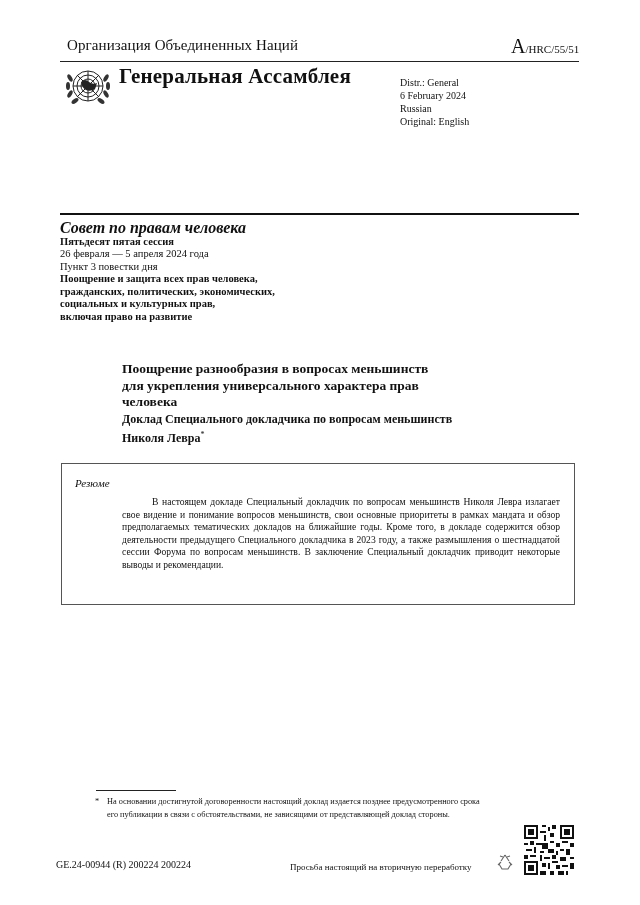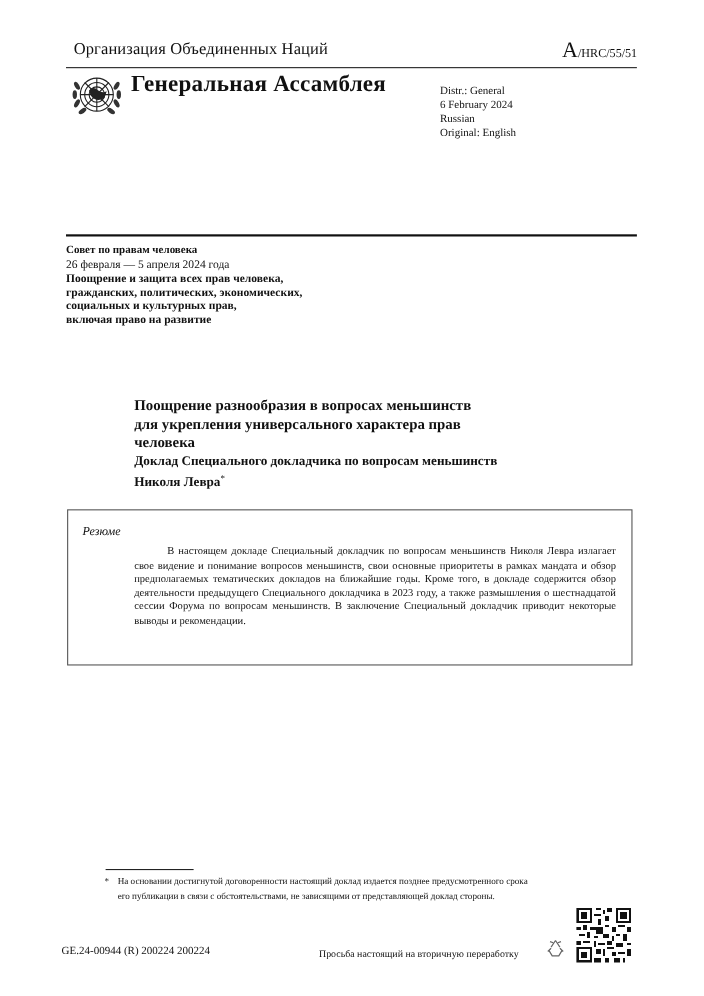--- a/index.html
+++ b/index.html
@@ -8,21 +8,21 @@
   .org-name { left: 67px; top: 37px; font-size: 15px; letter-spacing: 0.1px; }
   .symbol { left: 511px; top: 35px; font-size: 11px; }
   .symbol .big { font-size: 20px; }
   .top-rule { left: 60px; top: 61px; width: 519px; height: 1px; background: #222; }
   .emblem { left: 63px; top: 64px; width: 50px; height: 46px; }
   .assembly { left: 119px; top: 64px; font-size: 21px; font-weight: bold; letter-spacing: 0.2px; }
   .distr { left: 400px; top: 76px; font-size: 10px; line-height: 13px; }
   .thick-rule { left: 60px; top: 213px; width: 519px; height: 2px; background: #111; }
   .council { left: 60px; top: 222px; font-size: 10.5px; line-height: 12.5px; width: 300px; }
   .council .b { font-weight: bold; }
-  .council .h { font-weight: bold; font-size: 10px; margin-bottom: 1px; }
+  .council .h { font-weight: bold; font-size: 16px; margin-bottom: 1px; font-style: italic; }
   .title { left: 122px; top: 346px; font-size: 13.5px; font-weight: bold; line-height: 16.5px; width: 400px; margin-top: 15px; }
   .subtitle { left: 122px; top: 412px; font-size: 12px; font-weight: bold; line-height: 15px; width: 420px; }
   .subtitle sup { font-weight: normal; font-size: 8px; }
   .summary-box { left: 61px; top: 463px; width: 514px; height: 142px; border: 1px solid #555; box-sizing: border-box; }
   .summary-label { left: 75px; top: 477px; font-size: 11px; font-style: italic; }
   .summary-text { left: 122px; top: 496px; width: 438px; font-size: 9.6px; line-height: 12.5px; text-align: justify; }
   .summary-text p { margin: 0; text-indent: 30px; }
   .fn-rule { left: 96px; top: 790px; width: 80px; height: 1px; background: #222; }
   .footnote { left: 107px; top: 795px; width: 380px; font-size: 8.3px; line-height: 13px; }
   .footnote .mark { position: absolute; left: -12px; top: 0; }
@@ -67,21 +67,23 @@
   <div>Distr.: General</div>
   <div>6 February 2024</div>
   <div>Russian</div>
   <div>Original: English</div>
 </div>
 
 <div class="abs thick-rule"></div>
 
 <div class="abs council">
   <div class="h">Совет по правам человека</div>
+  <div class="b">Пятьдесят пятая сессия</div>
   <div>26 февраля — 5 апреля 2024 года</div>
+  <div>Пункт 3 повестки дня</div>
   <div class="b">Поощрение и защита всех прав человека,</div>
   <div class="b">гражданских, политических, экономических,</div>
   <div class="b">социальных и культурных прав,</div>
   <div class="b">включая право на развитие</div>
 </div>
 
 <div class="abs title">
   <div>Поощрение разнообразия в вопросах меньшинств</div>
   <div>для укрепления универсального характера прав</div>
   <div>человека</div>

